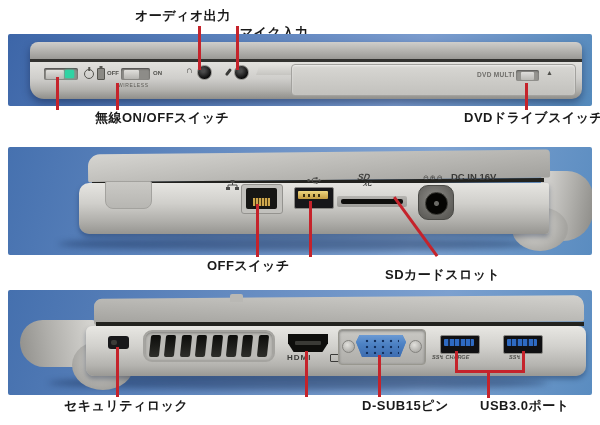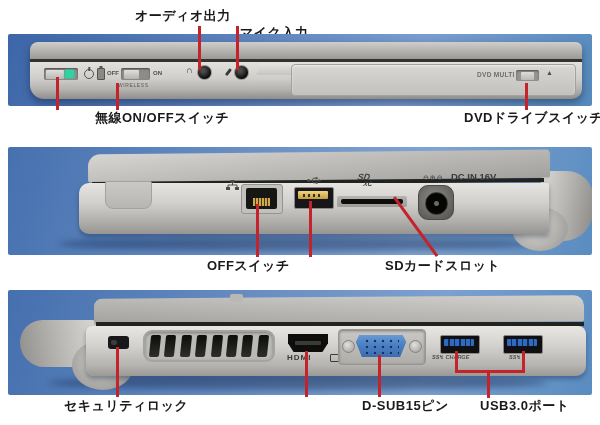--- a/index.html
+++ b/index.html
@@ -5,21 +5,21 @@
   html,body{margin:0;padding:0;}
   body{width:600px;height:425px;background:#ffffff;font-family:"Liberation Sans","DejaVu Sans",sans-serif;position:relative;overflow:hidden;}
   #canvas{position:absolute;left:0;top:0;width:600px;height:425px;background:#fff;}
 
   
   .lbl{position:absolute;font-size:13px;font-weight:600;color:var(--label_text,#1a1a1a);white-space:nowrap;letter-spacing:.5px;}
   .rline{position:absolute;width:3px;background:var(--annotation,#c5232b);}
   .rbar{position:absolute;height:3px;background:var(--annotation,#c5232b);}
   #lbl-audio{left:135px;top:7px;}  #lbl-mic{left:240px;top:7px;margin-top:17px;}
   #lbl-power{left:5px;top:109px;}  #lbl-wireless{left:95px;top:109px;} #lbl-dvd{left:464px;top:109px;}
-  #lbl-lan{left:207px;top:257px;}  #lbl-usb2{left:278px;top:257px;}   #lbl-sd{left:385px;top:257px;text-align:right;}
+  #lbl-lan{left:207px;top:257px;}  #lbl-usb2{left:278px;top:257px;}   #lbl-sd{left:385px;top:266px;text-align:right;}
   #lbl-security{left:64px;top:397px;} #lbl-hdmi{left:272px;top:397px;} #lbl-dsub{left:362px;top:397px;} #lbl-usb3{left:480px;top:397px;}
   #ln-audio{left:198px;top:26px;height:44px;} #ln-mic{left:236px;top:26px;height:44px;}
   #ln-power{left:56px;top:77px;height:33px;}  #ln-wireless{left:116px;top:83px;height:27px;} #ln-dvd{left:525px;top:83px;height:27px;}
   #ln-lan{left:256px;top:204px;height:53px;}  #ln-usb2{left:309px;top:201px;height:56px;}
   #ln-sd{left:393px;top:198px;height:73px;transform:rotate(-36deg);transform-origin:top left;}
   #ln-security{left:116px;top:347px;height:50px;} #ln-hdmi{left:305px;top:351px;height:46px;} #ln-dsub{left:378px;top:355px;height:42px;}
   #ln-usb3a{left:455px;top:351px;height:22px;} #ln-usb3b{left:522px;top:351px;height:22px;}
   #ln-usb3h{left:455px;top:370px;width:70px;}  #ln-usb3stem{left:487px;top:370px;height:28px;}
 
   

